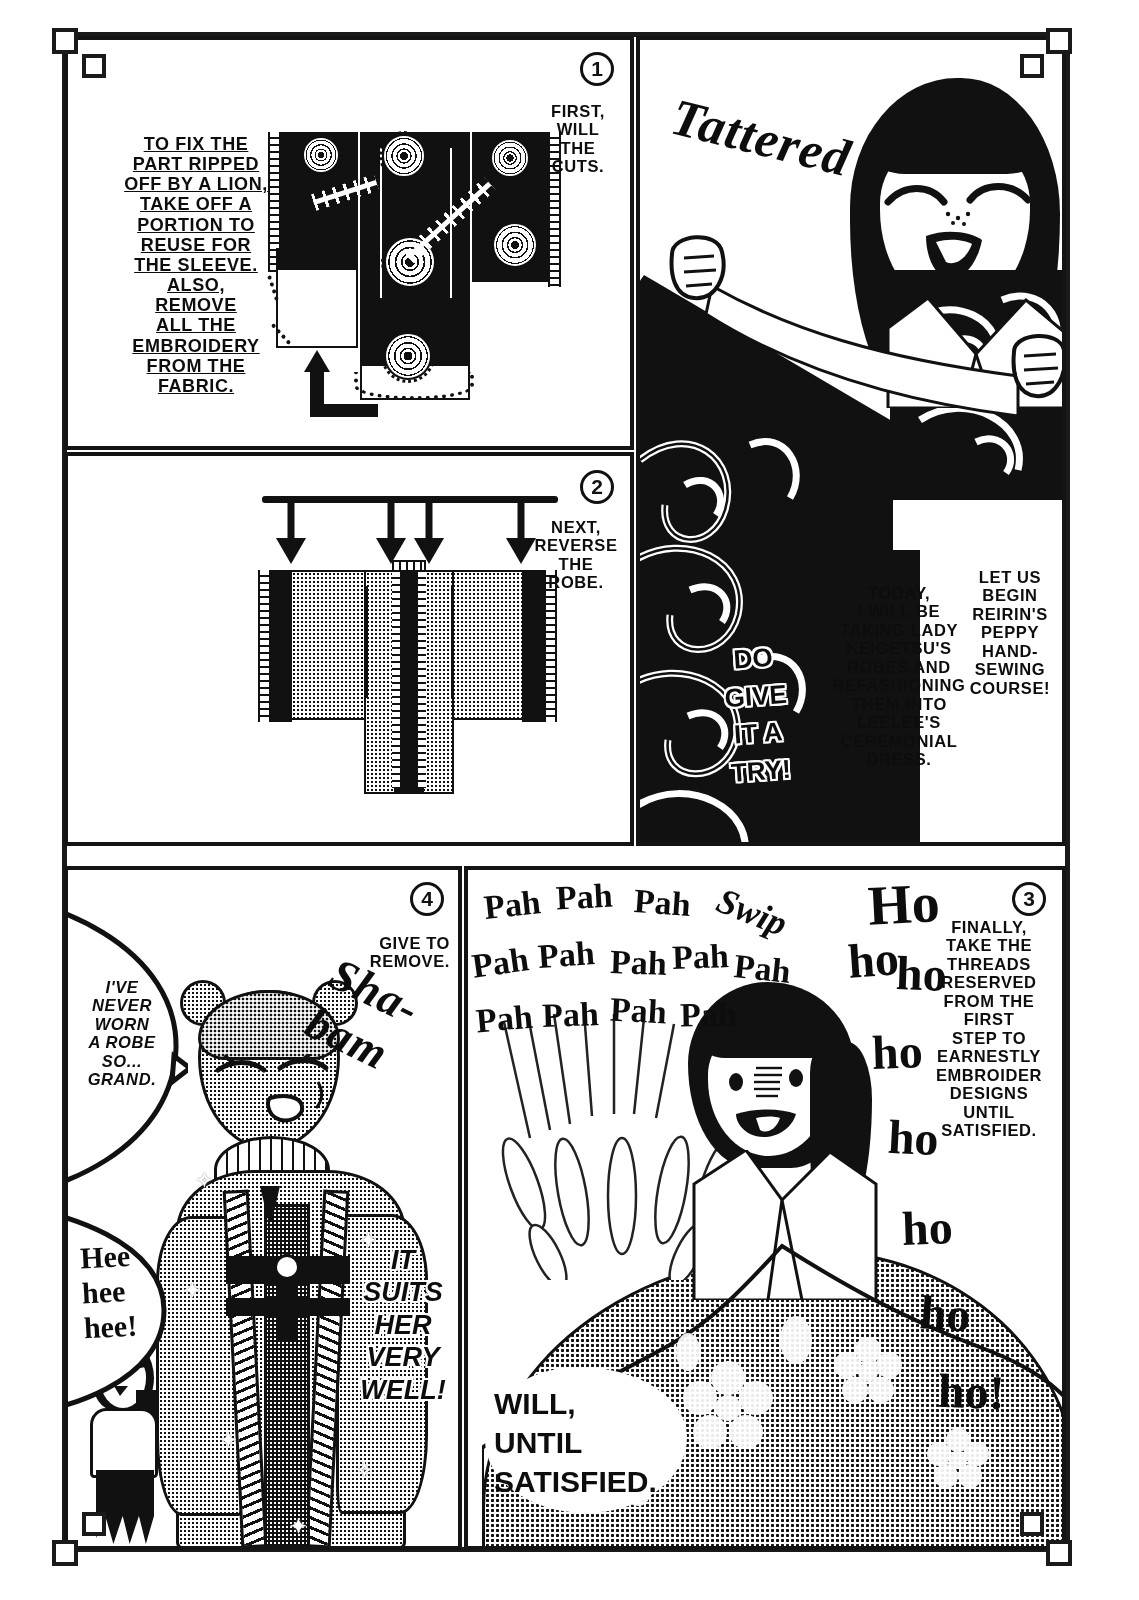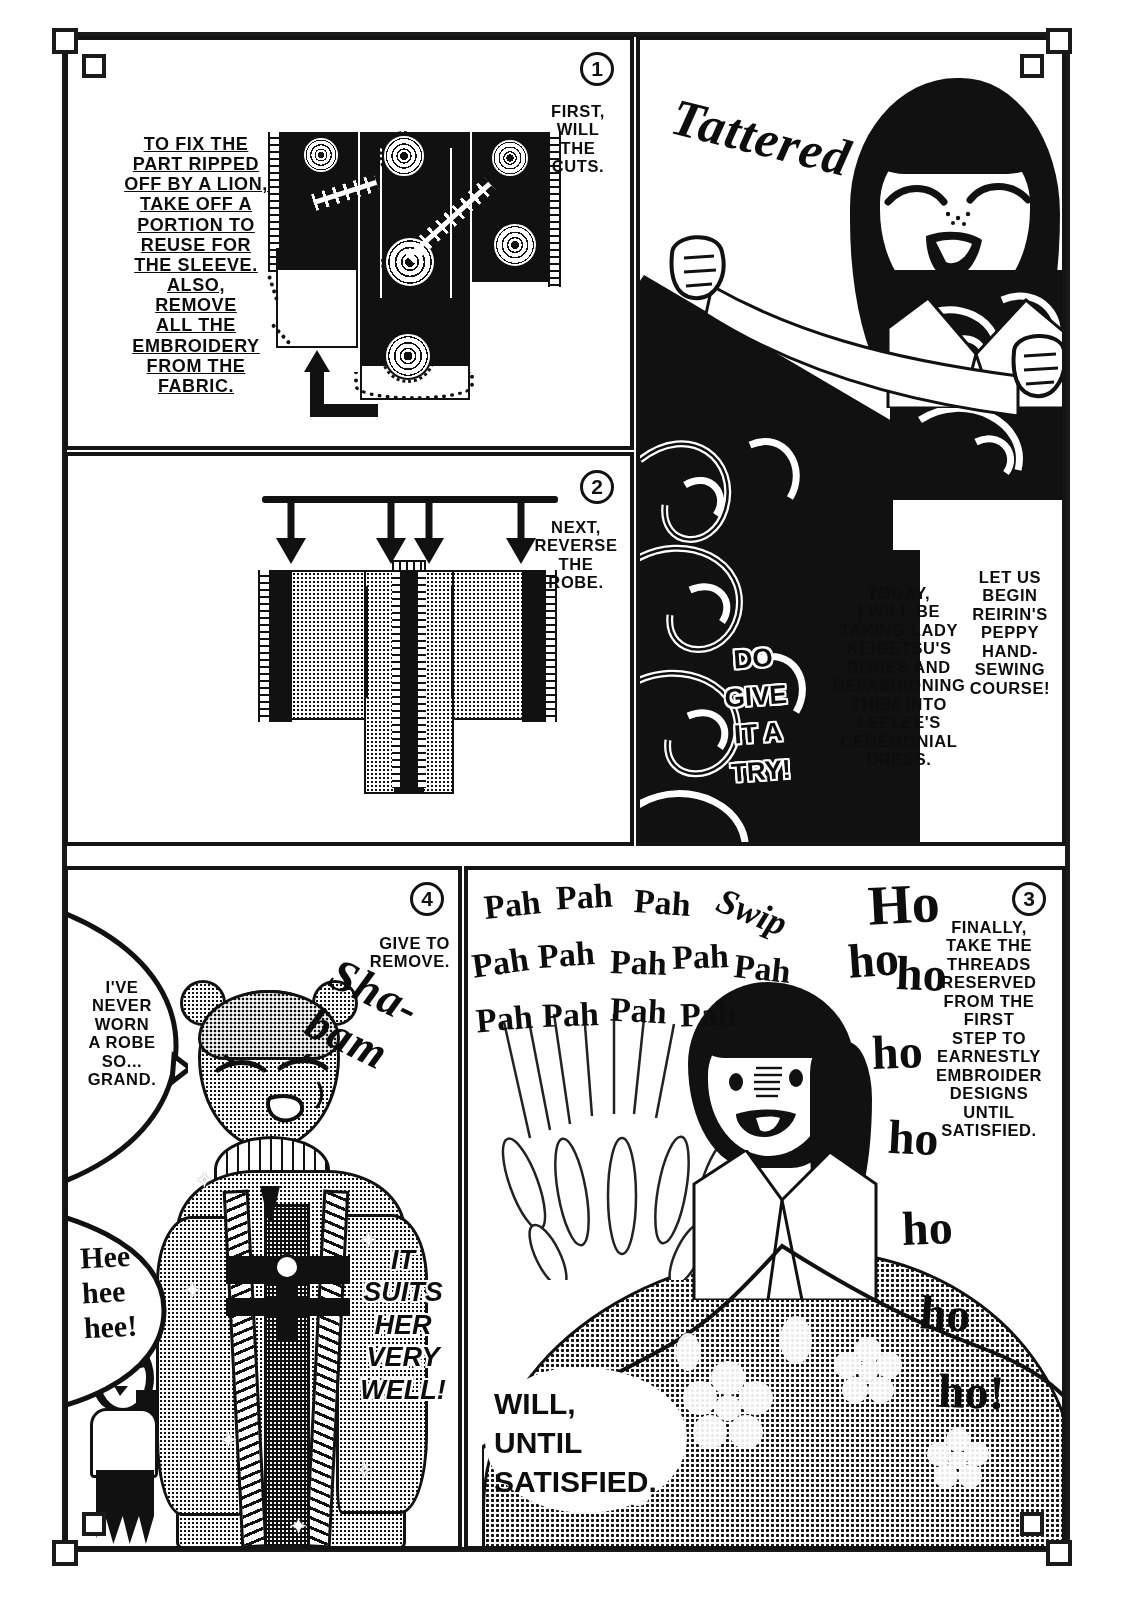--- a/index.html
+++ b/index.html
@@ -419,21 +419,21 @@
 
       <div class="panel-num" style="right:14px; top:12px;">4</div>
 
       <div class="bal md" style="right:8px; top:64px; width:94px; text-align:right;">GIVE TO
 REMOVE.</div>
 
       <svg style="position:absolute; left:-140px; top:16px; width:260px; height:320px; z-index:8;" viewBox="0 0 260 320">
         <path d="M-20,0 C140,0 250,70 248,162 C246,250 150,320 -10,320 L-40,320 L-40,0 Z" fill="#fff" stroke="#111" stroke-width="5"></path>
         <path d="M246,170 L262,182 L244,196 Z" fill="#fff" stroke="#111" stroke-width="5"></path>
       </svg>
-      <div class="bal md" style="left:8px; top:108px; width:92px; z-index:12;">I'VE
+      <div class="bal md" style="left:8px; top:108px; width:92px; z-index:12;font-style:italic;">I'VE
 NEVER
 WORN
 A ROBE
 SO...
 GRAND.</div>
 
       <svg style="position:absolute; left:-100px; top:330px; width:200px; height:220px; z-index:8;" viewBox="0 0 200 220">
         <path d="M-10,0 C110,6 196,48 196,110 C196,176 110,218 -10,220 L-30,220 L-30,0 Z" fill="#fff" stroke="#111" stroke-width="5"></path>
       </svg>
       <div class="sfx" style="left:14px; top:370px; font-size:30px; line-height:1.16; z-index:12; transform:rotate(-3deg);">Hee

